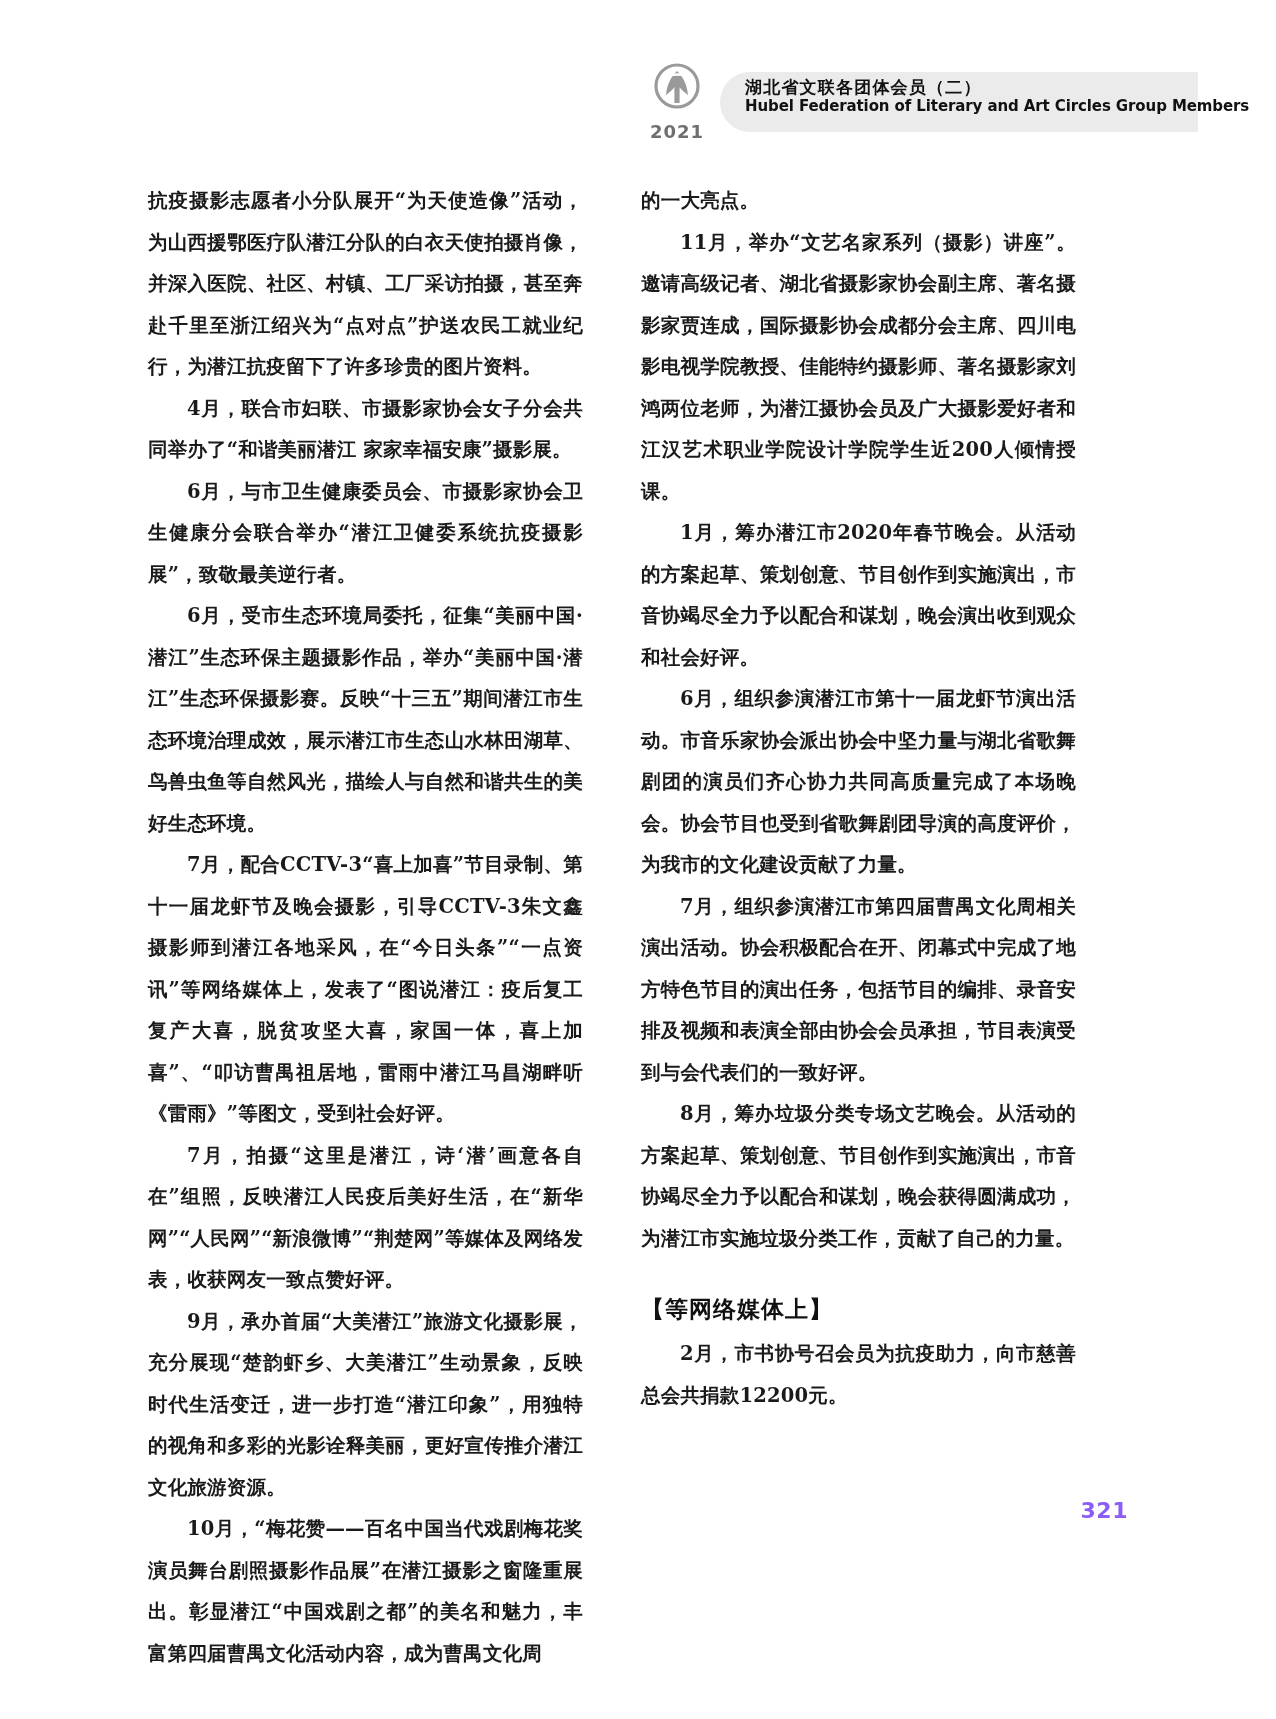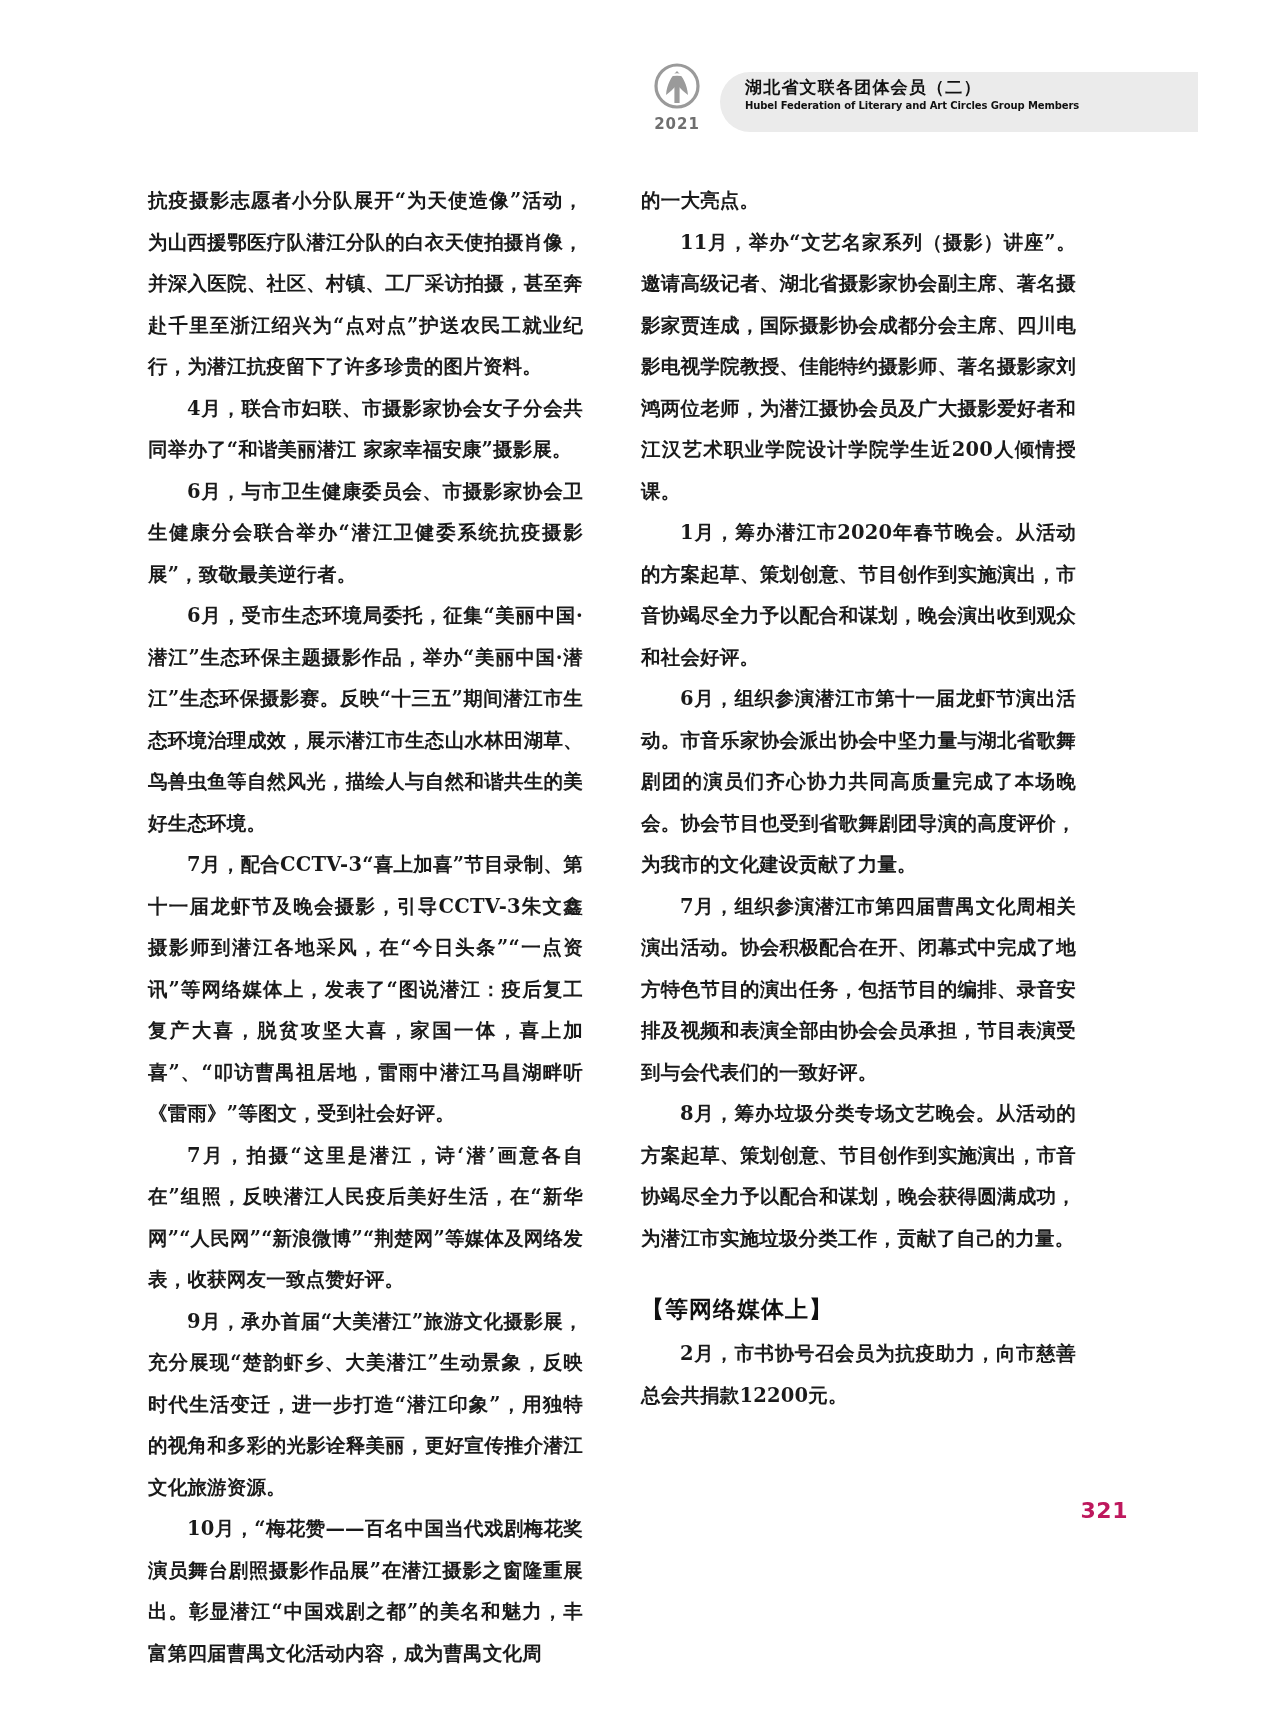--- a/index.html
+++ b/index.html
@@ -43,43 +43,43 @@
   }
   .logo-mark {
     width: 52px;
     height: 52px;
     margin: 0 auto;
     display: block;
   }
   .logo-year {
     font-family: "DejaVu Sans", "Liberation Sans", sans-serif;
     font-weight: bold;
-    font-size: 15px;
+    font-size: 18px;
     letter-spacing: 1px;
     color: #6f6f6f;
-    margin-top: 1px;
+    margin-top: 7px;
   }
   .header-text {
     position: absolute;
     left: 105px;
     top: 14px;
   }
   .header-title-cn {
     font-family: "DejaVu Sans", "Liberation Sans", sans-serif;
     font-weight: bold;
     font-size: 17px;
     letter-spacing: 1.2px;
     color: #111111;
     line-height: 22px;
     white-space: nowrap;
   }
   .header-title-en {
     font-family: "DejaVu Sans", "Liberation Sans", sans-serif;
     font-weight: bold;
-    font-size: 10px;
+    font-size: 15px;
     letter-spacing: -0.1px;
     color: #111111;
     line-height: 16px;
     white-space: nowrap;
   }
 
   
   .body-area {
     position: absolute;
     top: 180px;
@@ -118,21 +118,21 @@
   }
 
   .page-number {
     position: absolute;
     right: 148px;
     bottom: 196px;
     font-family: "DejaVu Sans", "Liberation Sans", sans-serif;
     font-weight: bold;
     font-size: 22px;
     letter-spacing: 0.5px;
-    color: #be185d;
+    color: #8b5cf6;
   }
 </style>
 </head>
 <body>
 
 <div class="page-header">
   <div class="header-band"></div>
 
   <div class="logo-wrap">
     <svg class="logo-mark" viewBox="0 0 52 52">

